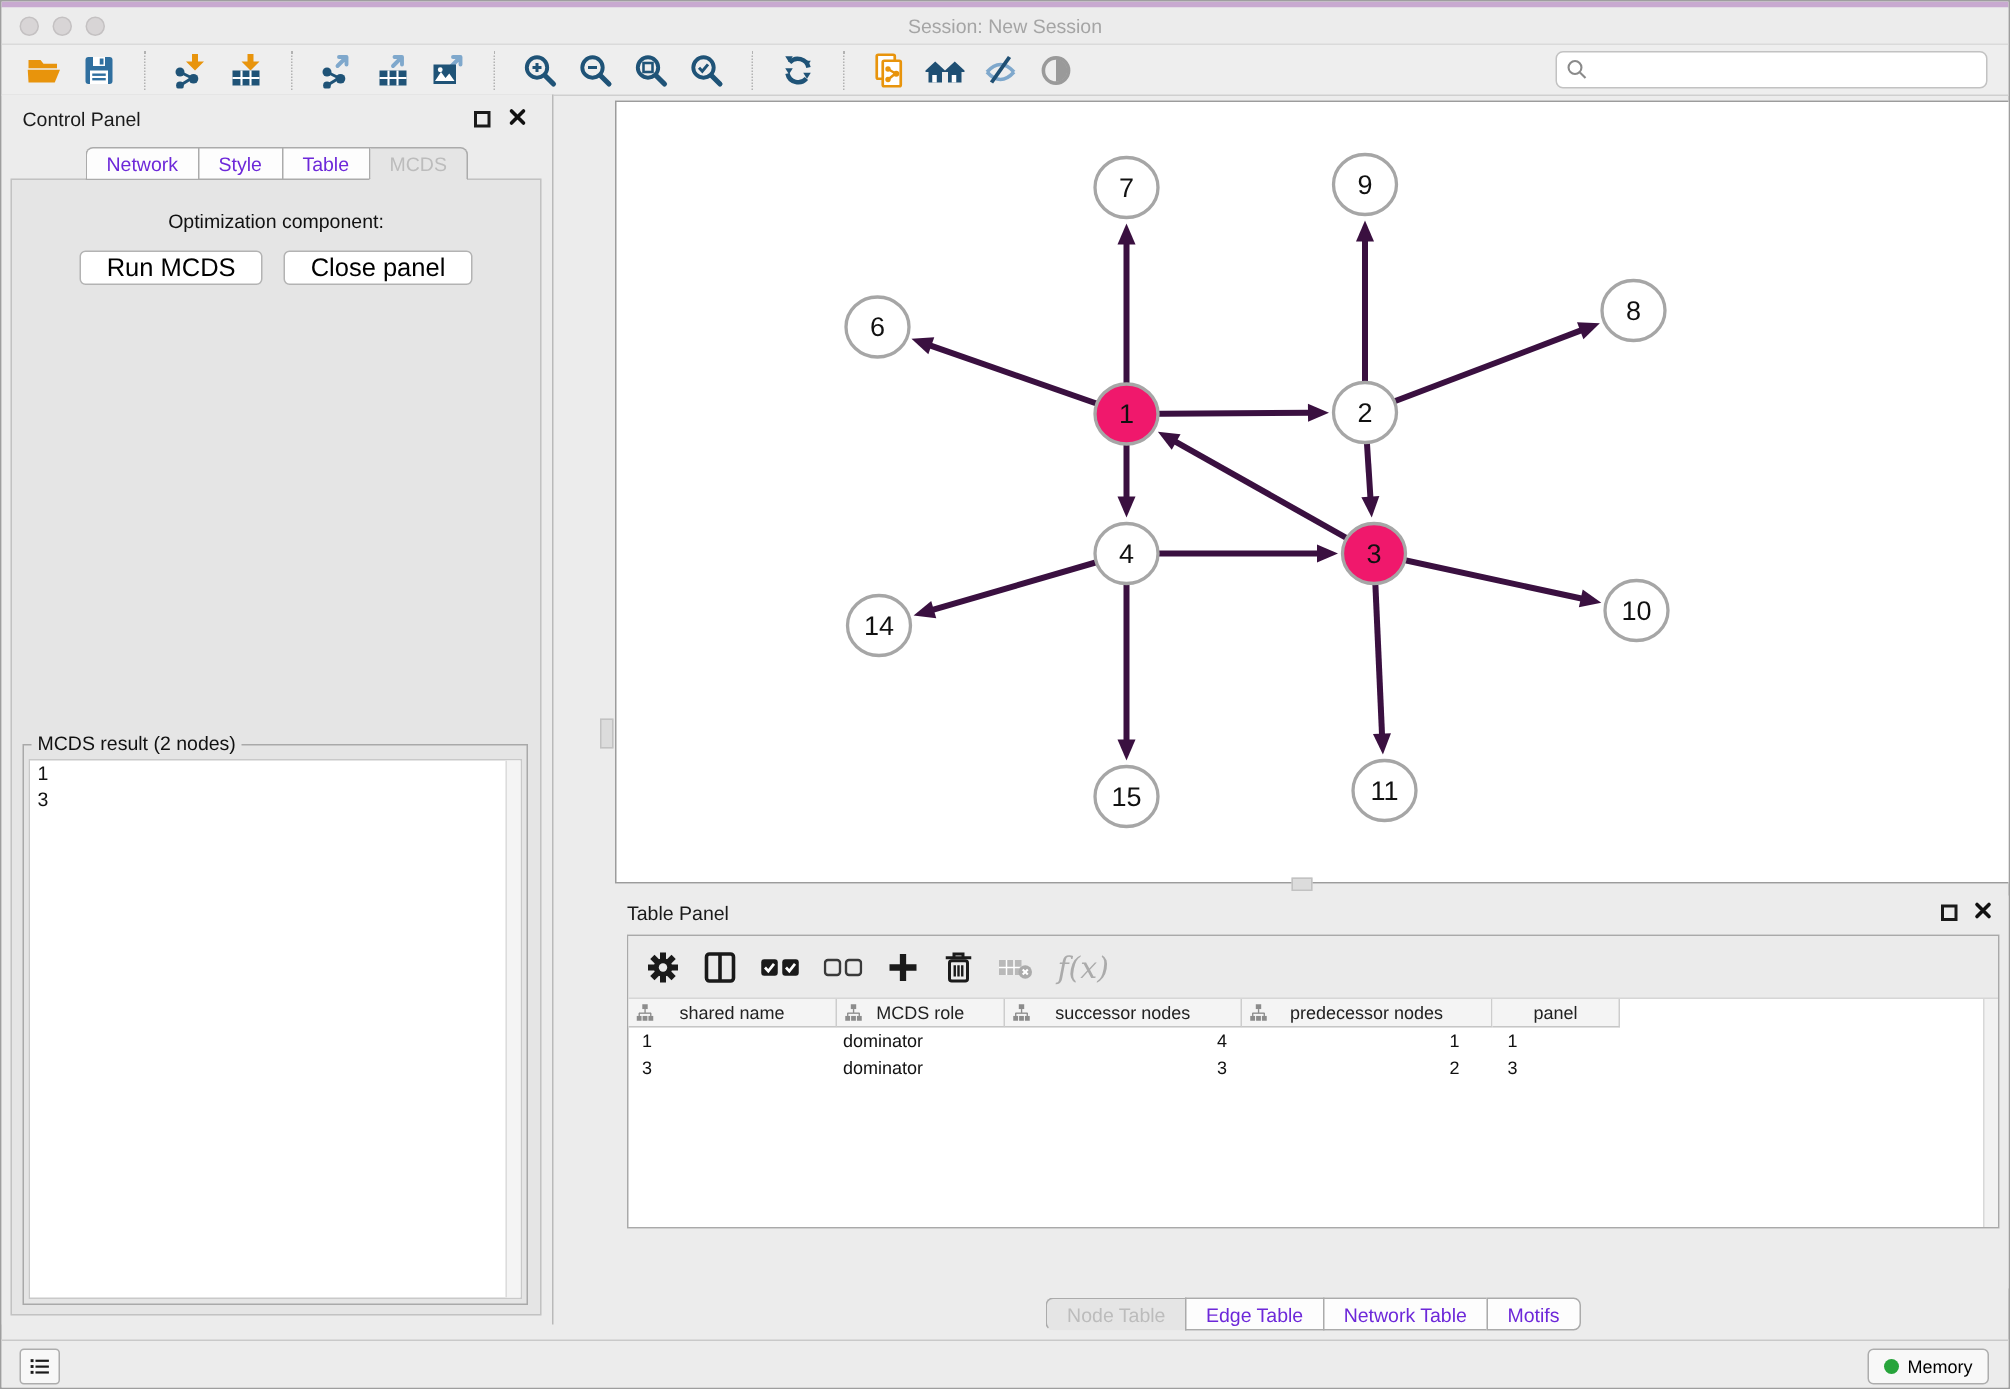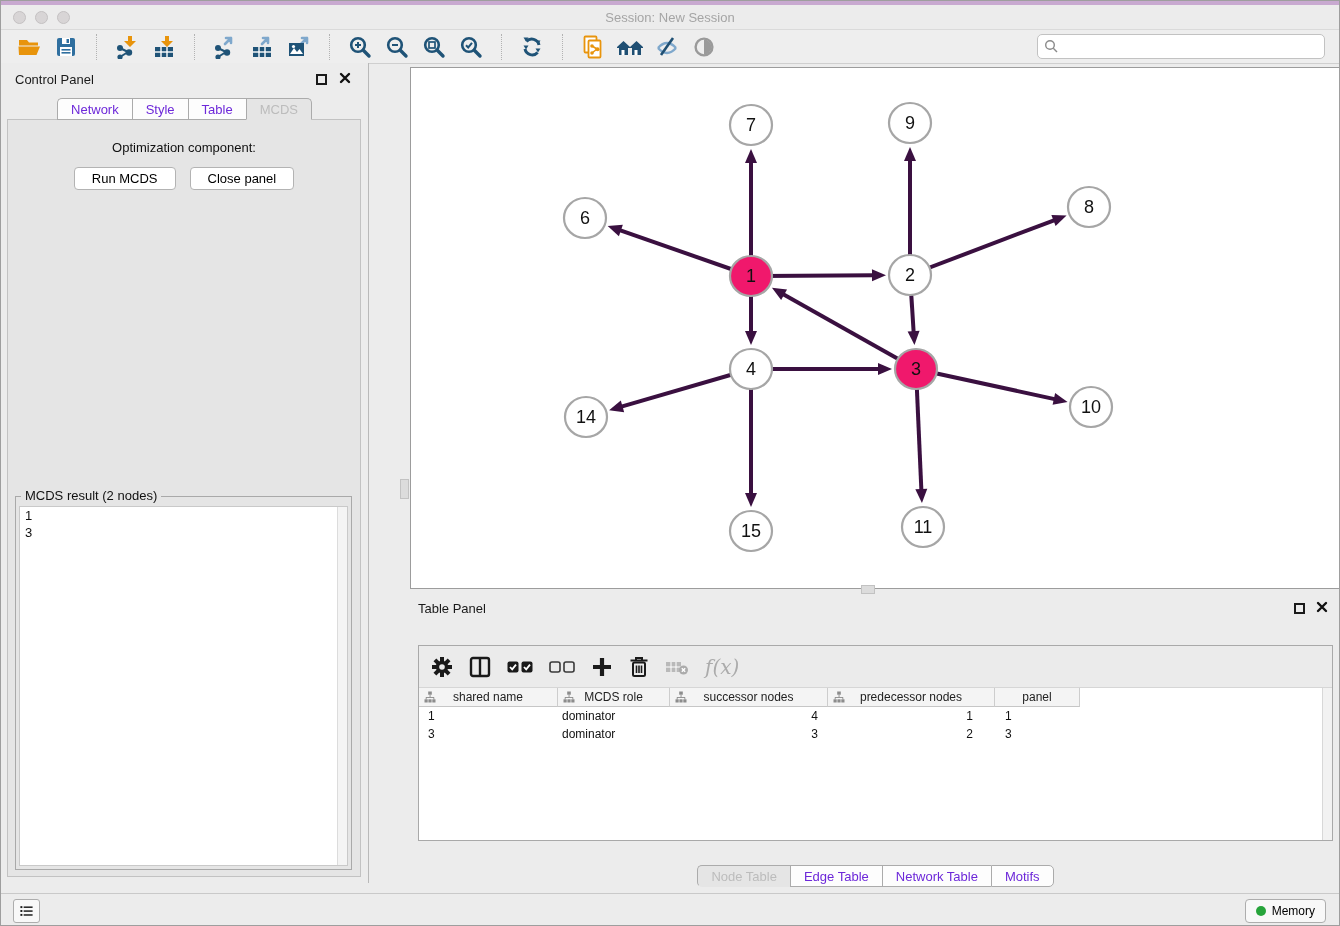--- a/index.html
+++ b/index.html
@@ -33,41 +33,41 @@
   .tab.active{background:#E5E5E5;color:#BCBCBC;border-bottom:1px solid #E5E5E5;}
   .cp-box{position:absolute;left:6px;right:7px;top:56px;bottom:6px;background:#E5E5E5;border:1px solid #C2C2C2;}
   .opt-label{margin-top:20px;text-align:center;font-size:13px;color:#111;}
   .opt-select{position:relative;margin:9px auto 0;width:310px;height:23px;background:#fff;border:1px solid #B9B9B9;
               border-radius:4px;font-size:13px;display:flex;align-items:center;padding-left:8px;cursor:pointer;}
   .stepper{position:absolute;right:6px;top:4px;display:flex;flex-direction:column;gap:2px;}
   .stepper i{width:0;height:0;border-left:4px solid transparent;border-right:4px solid transparent;}
   .stepper .up{border-bottom:5px solid #555;}
   .stepper .dn{border-top:5px solid #555;}
   .cp-btn-row{display:flex;justify-content:center;gap:14px;margin-top:12px;}
-  .cp-btn{height:23px;padding:0 17px;background:#FFF;border:1px solid #B3B3B3;border-radius:4px;font-size:13px;font-family:inherit;cursor:pointer;}
+  .cp-btn{height:23px;padding:0 17px;background:#FFF;border:1px solid #B3B3B3;border-radius:4px;font-size:17px;font-family:inherit;cursor:pointer;}
   .result-field{position:absolute;left:7px;right:8px;top:376px;bottom:6px;border:1px solid #A9A9A9;}
   .result-legend{position:absolute;top:-9px;left:5px;background:#E5E5E5;padding:0 4px;font-size:13px;color:#111;}
   .result-inner{position:absolute;left:3px;right:3px;top:9px;bottom:3px;background:#fff;border:1px solid #C9C9C9;}
   .result-line{font-size:13px;line-height:17px;padding-left:5px;color:#111;}
   .result-scroll{position:absolute;right:0;top:0;bottom:0;width:10px;background:#F4F4F4;border-left:1px solid #DCDCDC;}
   .v-grip{position:absolute;left:399px;top:478px;width:9px;height:20px;background:#DCDCDC;border:1px solid #C2C2C2;z-index:3;}
   
   .net-window{position:absolute;left:409px;top:66px;width:931px;height:522px;background:#fff;border:1px solid #9C9C9C;}
   .net-titlebar{height:22px;background:linear-gradient(#F6F6F6,#DDDDDD);border-bottom:1px solid #B6B6B6;
                 position:relative;display:flex;align-items:center;justify-content:center;}
   .nt-title{font-size:13px;color:#222;}
   .nt-dots{position:absolute;left:7px;top:4px;display:flex;gap:8px;}
   .nt-dot{width:13px;height:13px;border-radius:50%;display:flex;align-items:center;justify-content:center;cursor:pointer;}
   .nt-red{background:#EC6A5E;border:1px solid #D55249;}
   .nt-yel{background:#F5BF4F;border:1px solid #D9A53F;}
   .nt-grn{background:#61C454;border:1px solid #4EA73F;}
   .h-grip{position:absolute;left:860px;top:584px;width:14px;height:9px;background:#DCDCDC;border:1px solid #C2C2C2;z-index:3;}
   
   .table-panel{position:absolute;left:409px;top:596px;width:931px;height:262px;background:#ECECEC;}
-  .tp-box{position:absolute;left:8px;top:26px;width:915px;height:196px;border:1px solid #A9A9A9;background:#FFF;margin-top:22px;}
+  .tp-box{position:absolute;left:8px;top:26px;width:915px;height:196px;border:1px solid #A9A9A9;background:#FFF;}
   .tp-toolbar{height:42px;background:#EBEBEB;border-bottom:1px solid #D6D6D6;display:flex;align-items:center;padding-left:12px;gap:16px;}
   .tp-btn{background:none;border:none;padding:0;display:flex;align-items:center;justify-content:center;cursor:pointer;height:30px;}
   .fx-label{font-size:20px;color:#ABABAB;font-family:"DejaVu Serif",serif;font-style:italic;}
   .tp-scroll{position:absolute;right:0;top:42px;width:10px;bottom:0;background:#F2F2F2;border-left:1px solid #D8D8D8;}
   .thead{display:flex;height:19px;}
   .th{background:#F4F4F4;border-right:1px solid #CDCDCD;border-bottom:1px solid #C6C6C6;display:flex;align-items:center;
       justify-content:center;font-size:12px;color:#222;position:relative;cursor:pointer;}
   .th svg{position:absolute;left:5px;}
   .w0{width:139px}.w1{width:112px}.w2{width:158px}.w3{width:167px}.w4{width:85px}
   .tr{display:flex;height:18px;font-size:12px;align-items:center;color:#111;cursor:pointer;}

